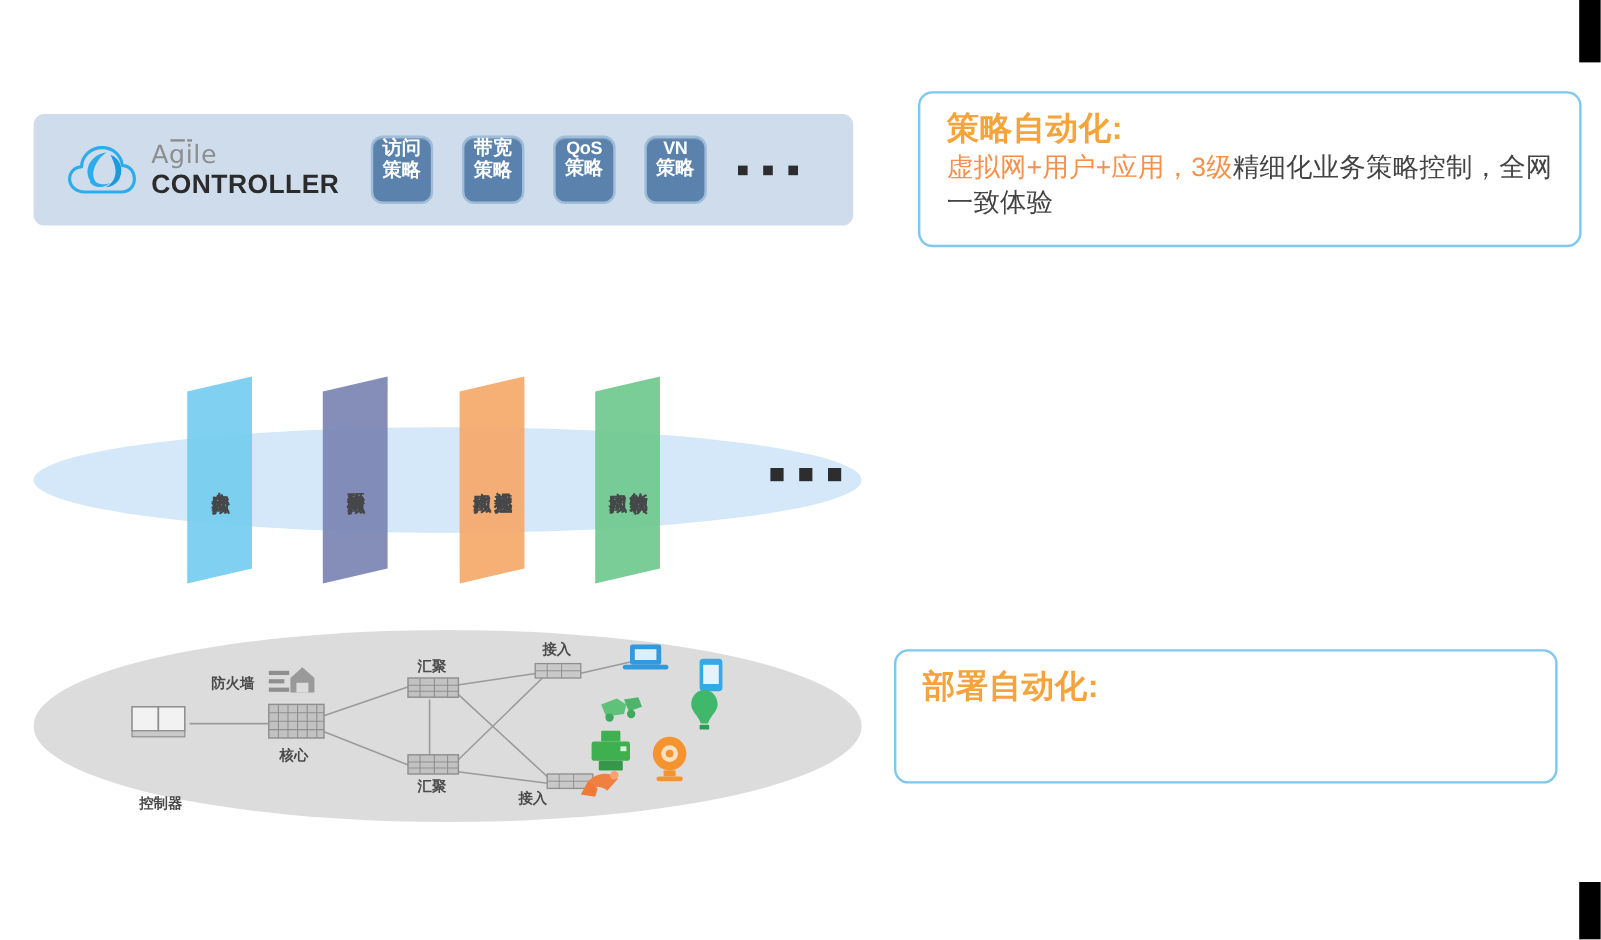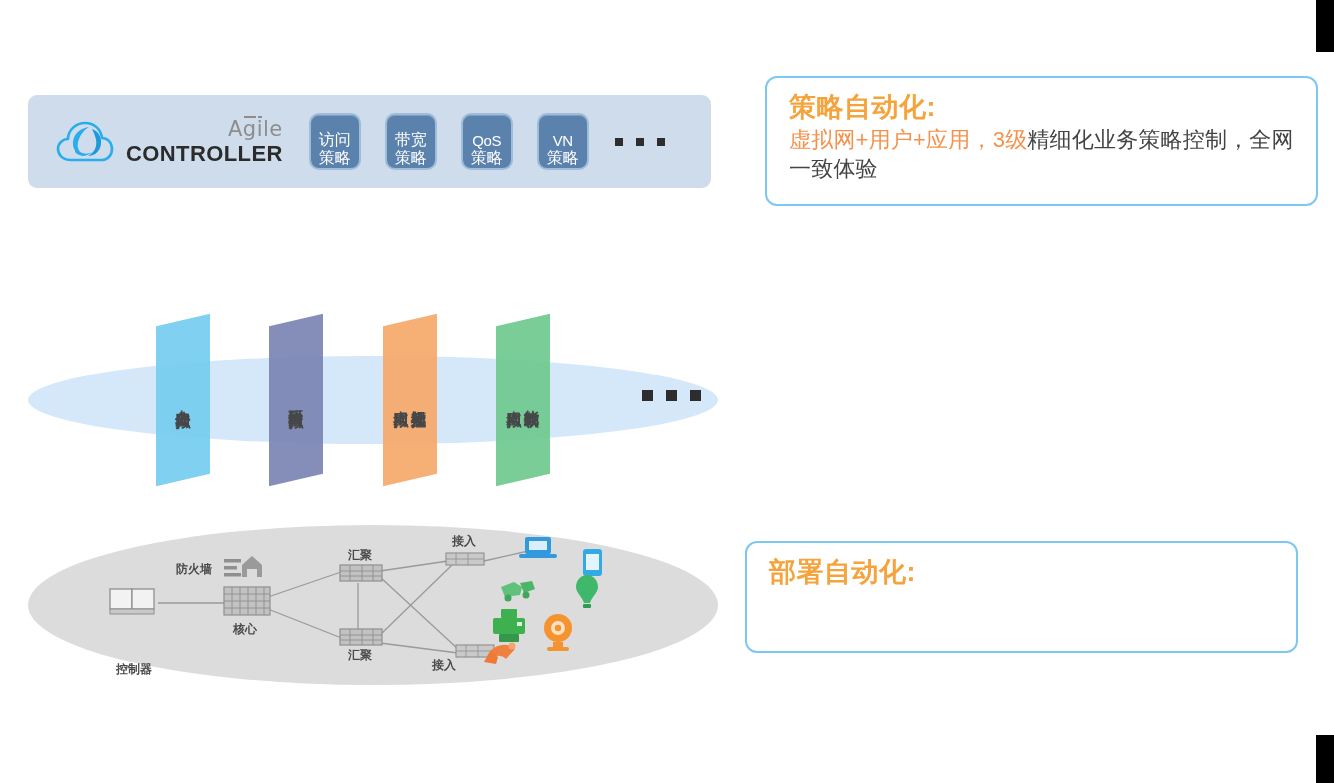--- a/index.html
+++ b/index.html
@@ -15,41 +15,41 @@
   .edge-bar{position:absolute;background:#000;}
   #bar-top{left:1316px;top:0;width:18px;height:52px;}
   #bar-bottom{left:1316px;top:735px;width:18px;height:48px;}
 
   
   #controller-bar{
     position:absolute;left:28px;top:95px;width:683px;height:93px;
     background:#cfdcec;border-radius:9px;
     display:flex;align-items:center;
   }
-  #logo-block{display:flex;align-items:center;margin-left:28px;text-align:right;}
+  #logo-block{display:flex;align-items:center;margin-left:28px;}
   #cloud-icon{width:58px;height:48px;position:relative;flex:none;}
   #logo-words{margin-left:12px;line-height:1;}
   #logo-agile{
     font-size:21px;color:#8d8d8d;letter-spacing:.5px;
     font-family:"DejaVu Sans",sans-serif;
   }
   #logo-agile .macron{position:relative;}
   #logo-agile .macron:after{
     content:"";position:absolute;left:1px;right:1px;top:-1px;height:2px;background:#8d8d8d;
   }
   #logo-controller{
     font-size:22px;color:#2b2b2b;font-weight:bold;letter-spacing:.4px;margin-top:3px;
   }
   .policy-chips{display:flex;align-items:center;margin-left:26px;gap:24px;}
   .policy-chip{
     width:52px;height:57px;border-radius:10px;
     background:#5b82ad;
     border:2px solid #9fbcd8;
-    color:#ffffff;font-size:16px;font-weight:normal;
-    display:flex;flex-direction:column;align-items:center;justify-content:flex-end;
+    color:#ffffff;font-size:16px;font-weight:bold;
+    display:flex;flex-direction:column;align-items:center;justify-content:flex-start;
     line-height:1.16;box-sizing:border-box;
     box-shadow:inset 0 1px 0 rgba(255,255,255,.22);
   }
   .policy-chip span{display:block;}
   .chip-latin{font-size:15px;letter-spacing:-.3px;}
   .ellipsis-dots{display:flex;gap:13px;margin-left:26px;}
   .ellipsis-dots i{width:8px;height:8px;background:#2d2d2d;display:block;}
   .ellipsis-dots.big i{width:11px;height:11px;}
 
   

